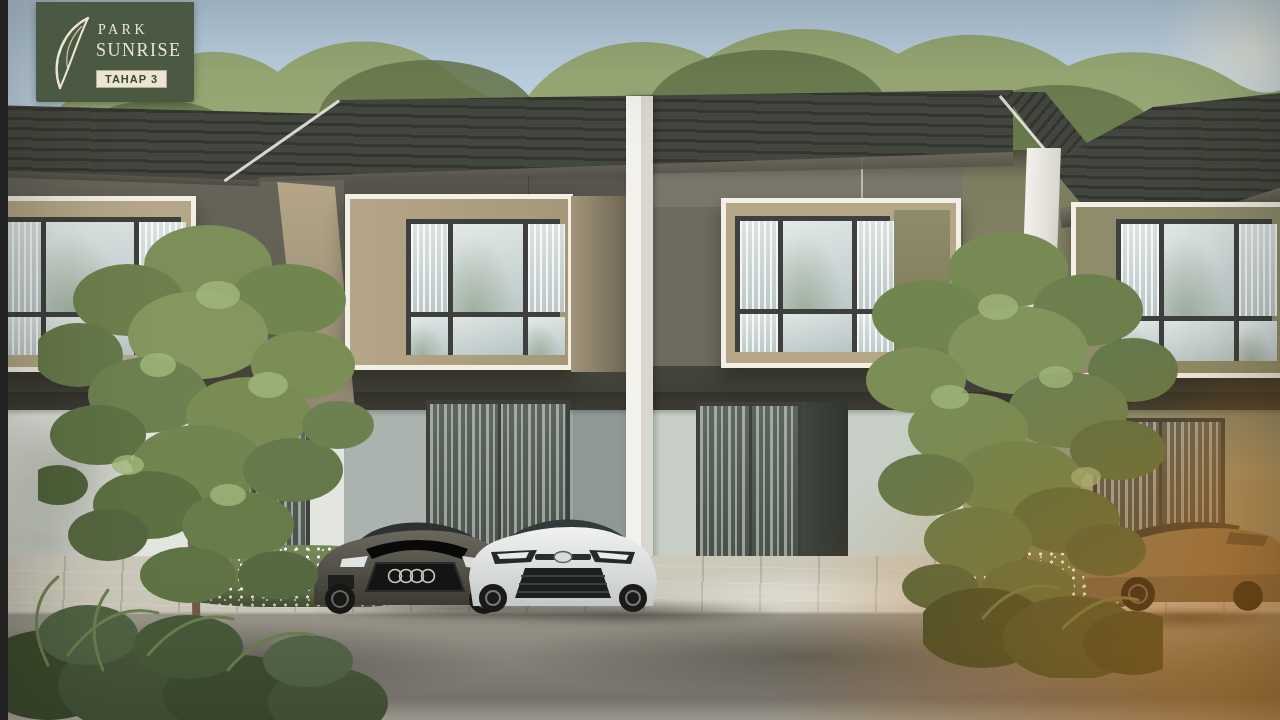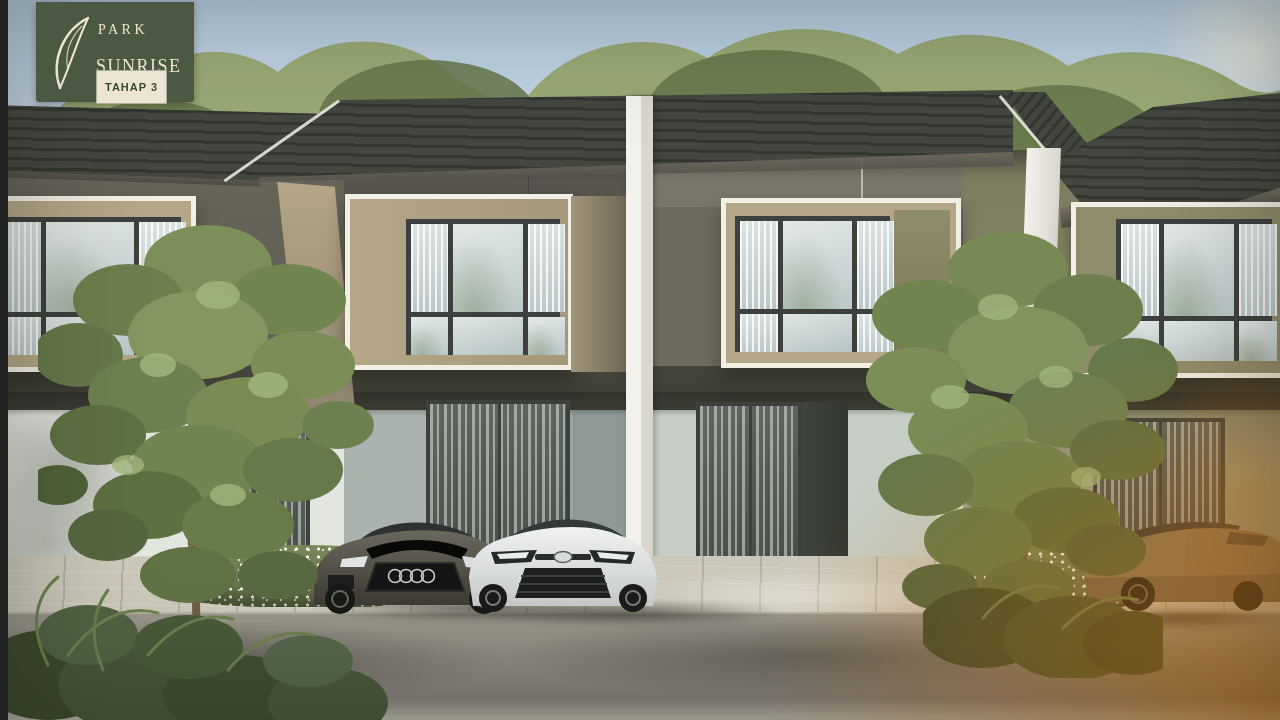--- a/index.html
+++ b/index.html
@@ -103,23 +103,23 @@
     background:radial-gradient(ellipse at 80% 50%,rgba(210,125,30,.3),transparent 70%);}
   #sun{left:1140px;top:0;width:140px;height:150px;
     background:radial-gradient(ellipse at 75% 35%,rgba(255,247,222,.6),transparent 65%);}
   #vignette{left:0;top:0;width:1280px;height:720px;pointer-events:none;
     box-shadow:inset 0 0 130px rgba(25,30,20,.38);}
   
   #logo{left:28px;top:2px;width:158px;height:100px;background:var(--logo-bg,#4c5942);
     border-radius:0 0 3px 3px;box-shadow:0 2px 8px rgba(0,0,0,.3);}
   #logo .l1{position:absolute;left:62px;top:20px;font-family:"Liberation Serif",serif;
     font-size:14px;letter-spacing:3.5px;color:var(--logo-cream,#ece5d1);}
-  #logo .l2{position:absolute;left:60px;top:54px;font-family:"Liberation Serif",serif;
+  #logo .l2{position:absolute;left:60px;top:38px;font-family:"Liberation Serif",serif;
     font-size:18px;letter-spacing:1.5px;color:var(--logo-cream,#ece5d1);}
-  #logo .badge{position:absolute;left:60px;top:68px;padding:10px 8px;background:var(--logo-cream,#ece5d1);
+  #logo .badge{position:absolute;left:60px;top:68px;padding:2px 8px;background:var(--logo-cream,#ece5d1);
     color:var(--logo-text-green,#3a4a31);font-size:11px;font-weight:bold;letter-spacing:1px;
     border:1px solid rgba(58,74,49,.35);}
   .shadow-ell{background:radial-gradient(ellipse,rgba(20,20,15,.55),transparent 70%);filter:blur(3px);}
 </style>
 </head>
 <body>
 
 <div id="scene">
 
   <div class="abs" id="sun"></div>

